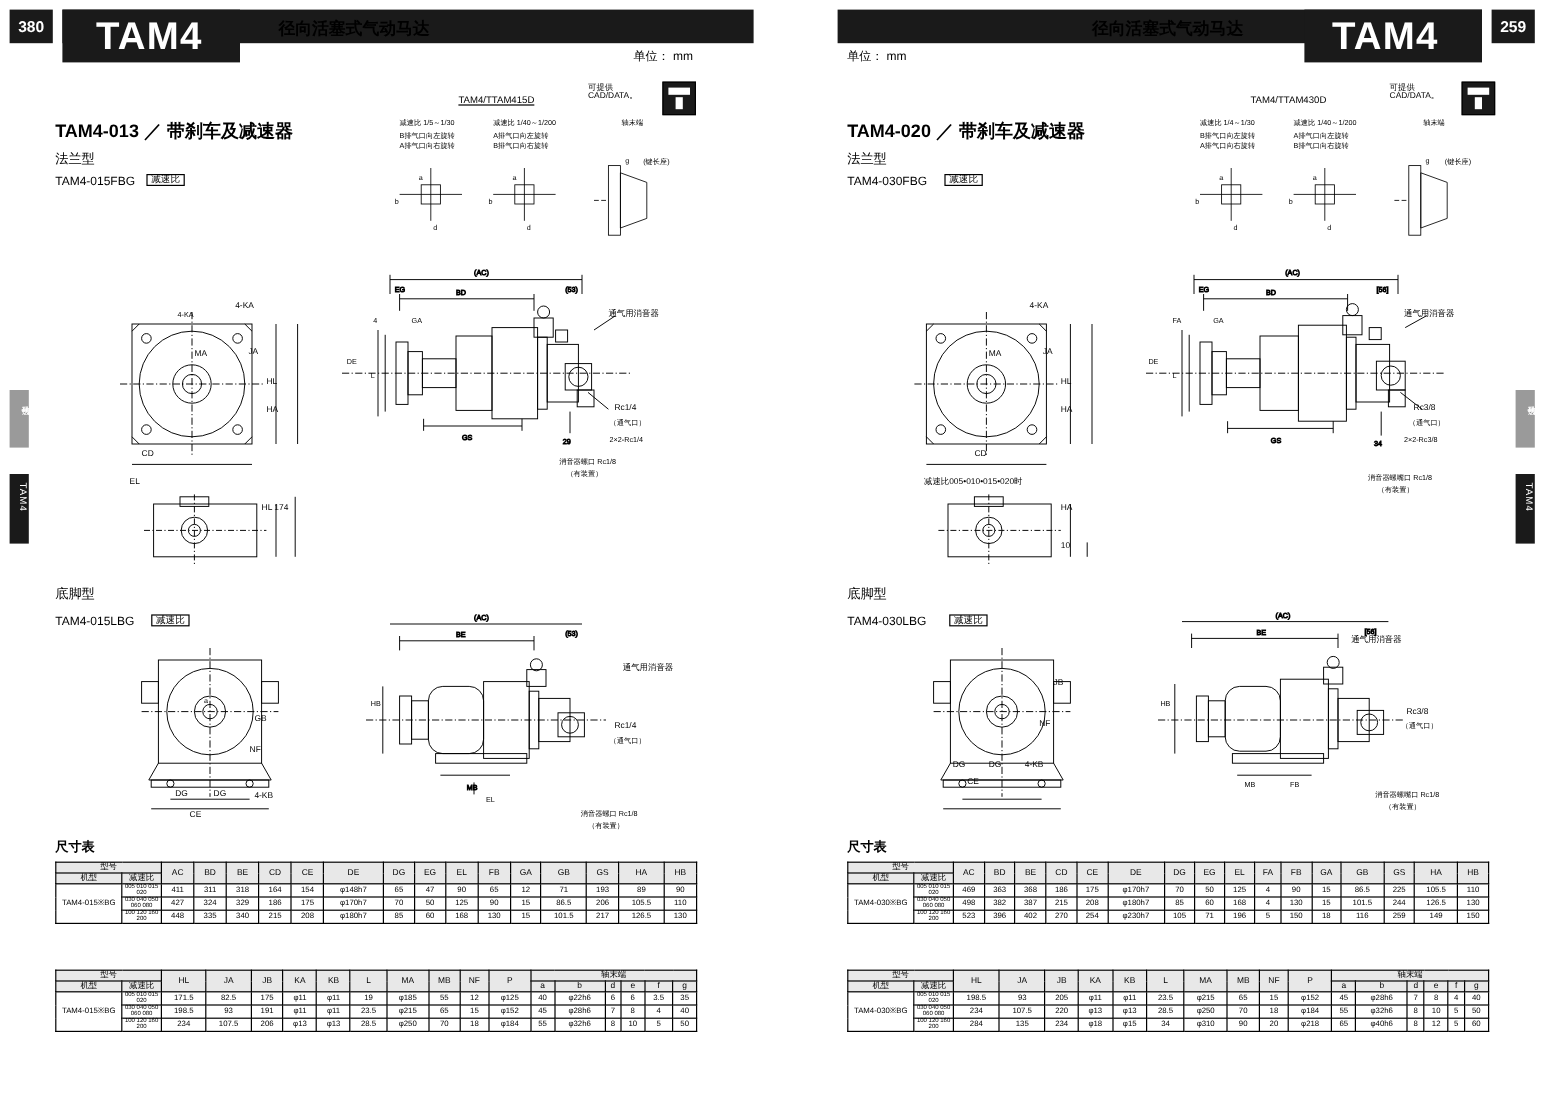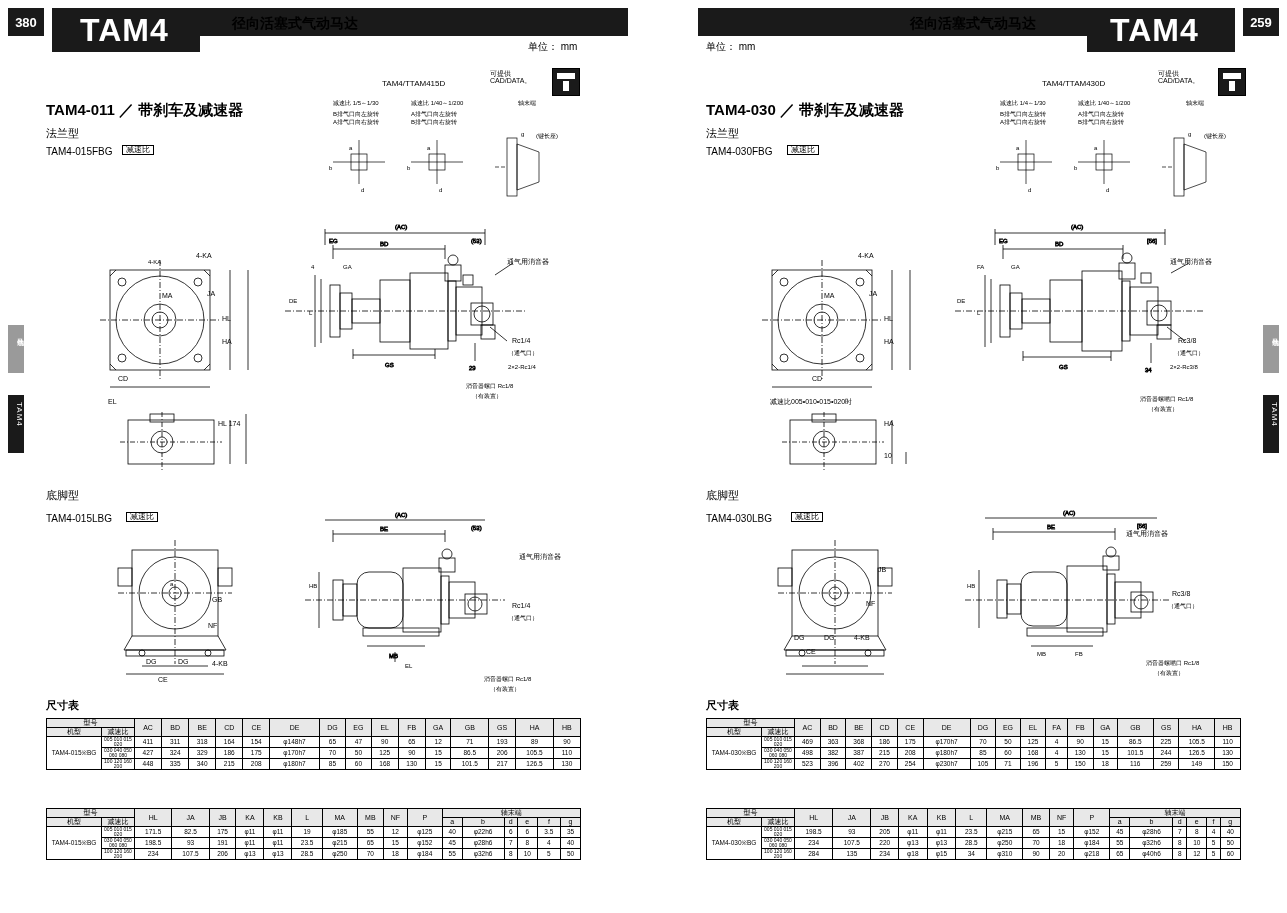--- a/index.html
+++ b/index.html
@@ -54,26 +54,26 @@
   <div class="blackbar" style="left:1087px;top:8px;width:148px;height:44px;"></div>
   <div class="bigtitle" style="left:1110px;top:12px;">TAM4</div>
   <div class="subtitle" style="left:910px;top:15px;">径向活塞式气动马达</div>
   <div class="unit" style="left:706px;top:40px;">单位： mm</div>
 
   <div class="sidegray" style="left:1263px;top:325px;height:48px;"></div>
   <div class="t7" style="left:1263px;top:333px;width:16px;text-align:center;writing-mode:vertical-rl;color:#fff;">气动马达</div>
   <div class="sidetab" style="left:1263px;top:395px;height:58px;"></div>
   <div class="t8" style="left:1264px;top:402px;width:14px;text-align:center;writing-mode:vertical-rl;color:#fff;letter-spacing:1px;">TAM4</div>
 
-  <div class="t big" style="left:46px;top:102px;">TAM4-011 ／ 带刹车及减速器</div>
+  <div class="t big" style="left:46px;top:102px;">TAM4-013 ／ 带刹车及减速器</div>
   <div class="t mid" style="left:46px;top:128px;">法兰型</div>
   <div class="t" style="left:46px;top:147px;font-size:10px;">TAM4-015FBG</div>
   <div class="t8 boxed" style="left:122px;top:145px;">减速比</div>
 
-  <div class="t8" style="left:382px;top:80px;">TAM4/TTAM415D</div>
+  <div class="t8" style="left:382px;top:80px;text-decoration:underline;">TAM4/TTAM415D</div>
   <div class="t7" style="left:490px;top:70px;white-space:pre;">可提供
 CAD/DATA。</div>
   <div class="cad" style="left:552px;top:68px;">
     <div class="cadin" style="left:4px;top:4px;width:18px;height:6px;"></div>
     <div class="cadin" style="left:10px;top:12px;width:6px;height:10px;"></div>
   </div>
 
   <div class="t6" style="left:333px;top:100px;">减速比 1/5～1/30</div>
   <div class="t6" style="left:411px;top:100px;">减速比 1/40～1/200</div>
   <div class="t6" style="left:518px;top:100px;">轴末端</div>
@@ -429,21 +429,21 @@
           <td>55</td>
           <td>φ32h6</td>
           <td>8</td>
           <td>10</td>
           <td>5</td>
           <td>50</td>
         </tr>
       </tbody>
     </table>
 
-  <div class="t big" style="left:706px;top:102px;">TAM4-030 ／ 带刹车及减速器</div>
+  <div class="t big" style="left:706px;top:102px;">TAM4-020 ／ 带刹车及减速器</div>
   <div class="t mid" style="left:706px;top:128px;">法兰型</div>
   <div class="t" style="left:706px;top:147px;font-size:10px;">TAM4-030FBG</div>
   <div class="t8 boxed" style="left:787px;top:145px;">减速比</div>
 
   <div class="t8" style="left:1042px;top:80px;">TAM4/TTAM430D</div>
   <div class="t7" style="left:1158px;top:70px;white-space:pre;">可提供
 CAD/DATA。</div>
   <div class="cad" style="left:1218px;top:68px;">
     <div class="cadin" style="left:4px;top:4px;width:18px;height:6px;"></div>
     <div class="cadin" style="left:10px;top:12px;width:6px;height:10px;"></div>

